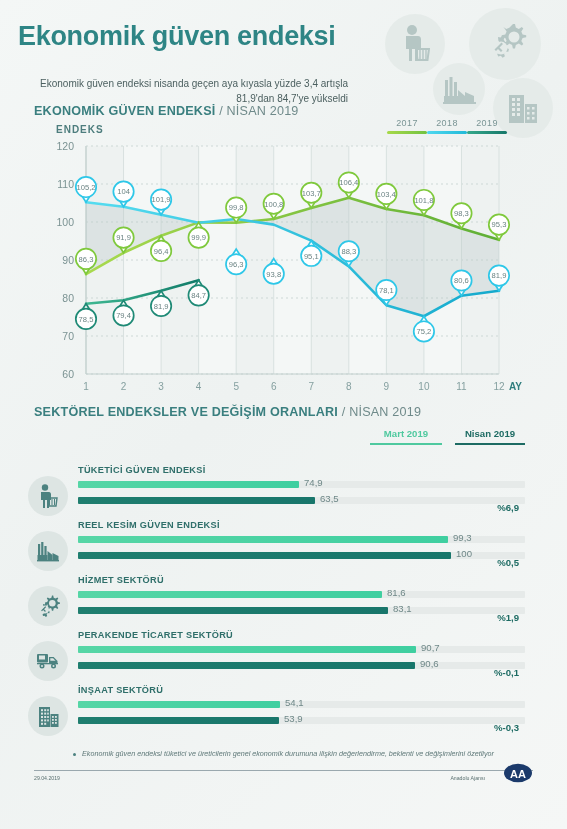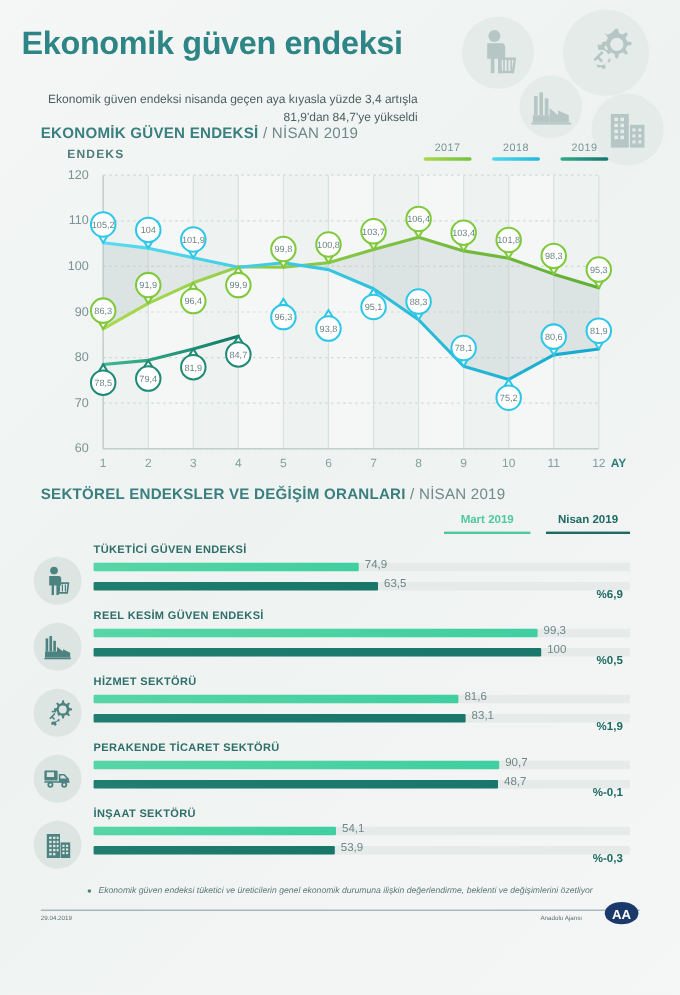--- a/index.html
+++ b/index.html
@@ -45,21 +45,21 @@
   }
   .section-head b { font-weight: bold; }
   .section-head span { font-weight: normal; color: #6f8a8a; }
 
   
   .chart-wrap { position: relative; width: 567px; height: 285px; }
   .endeks-label {
     position: absolute; left: 56px; top: 6px;
     font-size: 10px; font-weight: bold; color: #4d7d7d; letter-spacing: 1px;
   }
-  .legend { position: absolute; right: 60px; top: 0px; display: flex; gap: 17px; }
+  .legend { position: absolute; right: 60px; top: 0px; display: flex; gap: 0; }
   .legend-item { text-align: center; }
   .legend-item .lg-txt { font-size: 9px; color: #7a9595; letter-spacing: .4px; }
   .legend-item .lg-bar { height: 2.6px; width: 40px; margin-top: 3px; border-radius: 2px; }
   .plot { position: absolute; left: 0; top: 0; width: 567px; height: 285px; }
   .chart-svg { position: absolute; left: 0; top: 0; }
   .ytick {
     position: absolute; transform: translateY(-50%);
     font-size: 10.5px; color: #7b9393; text-align: right; width: 34px;
   }
   .xtick {
@@ -79,21 +79,21 @@
   .sect-head span { font-weight: normal; color: #6f8a8a; }
 
   .col-heads { position: relative; height: 24px; margin-top: 9px; }
   .col-head {
     position: absolute; font-size: 9.6px; font-weight: bold; text-align: center;
     padding-bottom: 4px;
   }
   .col-mart { left: 370px; width: 72px; color: #4fc99f; border-bottom: 2.2px solid #4fc99f; }
   .col-nisan { left: 455px; width: 70px; color: #1d6b63; border-bottom: 2.2px solid #1d6b63; }
 
-  .rows { margin-top: 0; }
+  .rows { margin-top: 12px; }
   .srow { position: relative; height: 55px; }
   .srow-icon {
     position: absolute; left: 28px; top: 12px; width: 40px; height: 40px;
     border-radius: 50%; background: #dde5e3;
     display: flex; align-items: center; justify-content: center;
   }
   .srow-icon svg { fill: #4c8280; }
   .srow-name {
     position: absolute; left: 78px; top: 1px;
     font-size: 9.2px; font-weight: bold; color: #2f6f6a; letter-spacing: .3px;
@@ -534,21 +534,21 @@
         <div class="srow-name">PERAKENDE TİCARET SEKTÖRÜ</div>
         <div class="bar-area">
           <div class="bar-line">
             <div class="bar-track"></div>
             <div class="bar-fill m" style="width:338px"></div>
             <div class="bar-val" style="left:343px">90,7</div>
           </div>
           <div class="bar-line">
             <div class="bar-track"></div>
             <div class="bar-fill n" style="width:337px"></div>
-            <div class="bar-val" style="left:342px">48,7</div>
+            <div class="bar-val" style="left:342px">90,6</div>
           </div>
           <div class="pct">%-0,1</div>
         </div>
       </div>
       <div class="srow">
         <div class="srow-icon">
           <svg width="23" height="23" viewBox="0 0 23 23">
             <rect x="2" y="2" width="11" height="20"></rect>
             <rect x="13.5" y="9" width="8" height="13"></rect>
             <g fill="#dde5e3">

